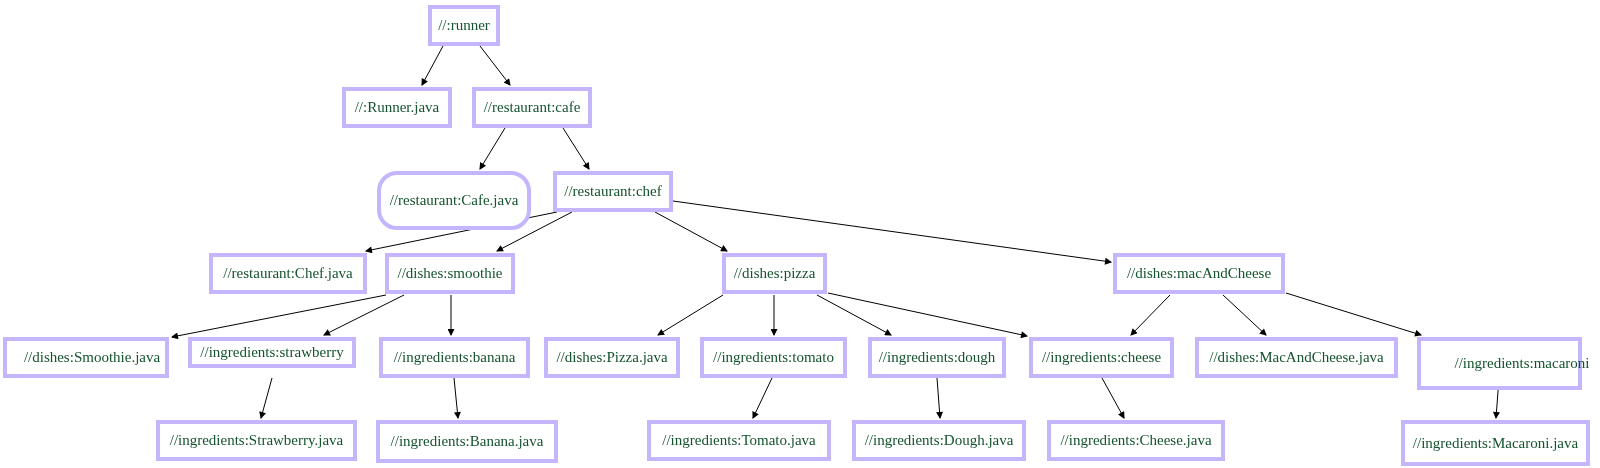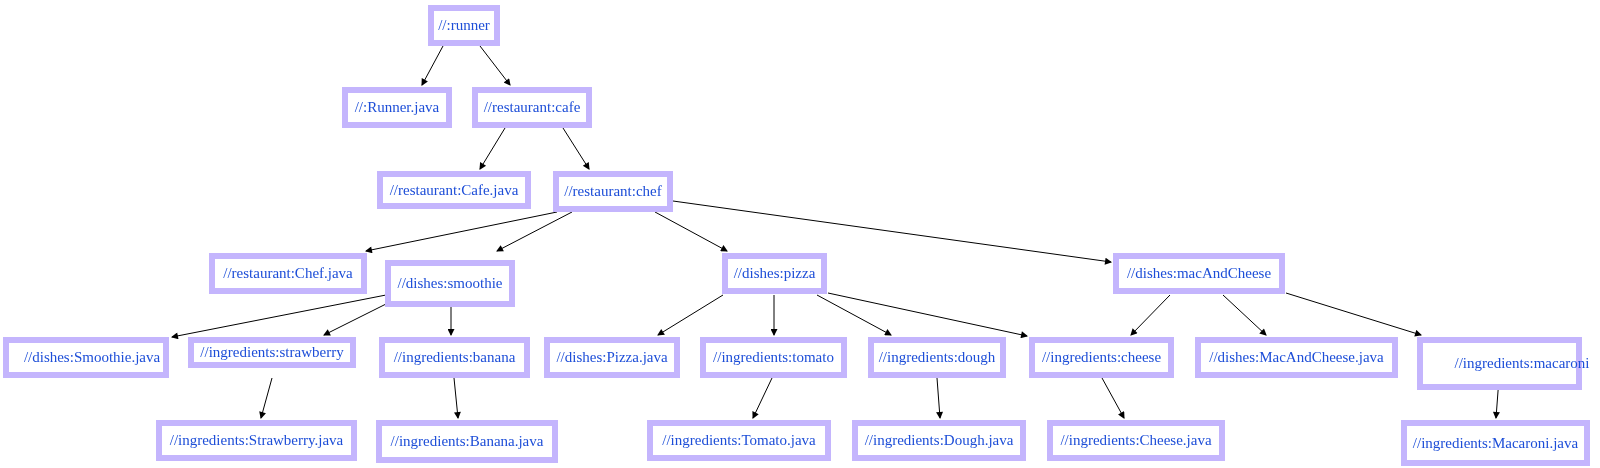--- a/index.html
+++ b/index.html
@@ -17,23 +17,23 @@
     width: 1600px; height: 468px;
   }
   .edge-layer line {
     stroke: #000000;
     stroke-width: 1;
     fill: none;
   }
   .node {
     position: absolute;
     box-sizing: border-box;
-    border: 6px solid #c4b5fd;
+    border: 4px solid #c4b5fd;
     background: #ffffff;
-    color: #1d4ed8;
+    color: #14532d;
     display: flex;
     align-items: center;
     justify-content: center;
     font-size: 15px;
     line-height: 1;
     white-space: nowrap;
   }
 </style>
 </head>
 <body>
@@ -67,24 +67,24 @@
       <line x1="454" y1="378" x2="458" y2="418" stroke="#000000" marker-end="url(#arrow)"></line>
       <line x1="772" y1="378" x2="753" y2="418" stroke="#000000" marker-end="url(#arrow)"></line>
       <line x1="937" y1="378" x2="940" y2="418" stroke="#000000" marker-end="url(#arrow)"></line>
       <line x1="1102" y1="378" x2="1124" y2="418" stroke="#000000" marker-end="url(#arrow)"></line>
       <line x1="1499" y1="378" x2="1496" y2="418" stroke="#000000" marker-end="url(#arrow)"></line>
     </svg>
   <div>
       <div class="node" style="left: 428px; top: 5px; width: 72px; height: 41px;">//:runner</div>
       <div class="node" style="left: 342px; top: 87px; width: 110px; height: 41px;">//:Runner.java</div>
       <div class="node" style="left: 472px; top: 87px; width: 120px; height: 41px;">//restaurant:cafe</div>
-      <div class="node" style="left: 377px; top: 171px; width: 154px; height: 38px;">//restaurant:Cafe.java</div>
+      <div class="node" style="left: 377px; top: 171px; width: 154px; height: 59px; border-radius: 20px;">//restaurant:Cafe.java</div>
       <div class="node" style="left: 553px; top: 171px; width: 120px; height: 41px;">//restaurant:chef</div>
       <div class="node" style="left: 209px; top: 253px; width: 158px; height: 41px;">//restaurant:Chef.java</div>
-      <div class="node" style="left: 385px; top: 260px; width: 130px; height: 47px;">//dishes:smoothie</div>
+      <div class="node" style="left: 385px; top: 253px; width: 130px; height: 41px;">//dishes:smoothie</div>
       <div class="node" style="left: 722px; top: 253px; width: 105px; height: 41px;">//dishes:pizza</div>
       <div class="node" style="left: 1113px; top: 253px; width: 172px; height: 41px;">//dishes:macAndCheese</div>
       <div class="node" style="left: 3px; top: 337px; width: 166px; height: 41px; padding-left: 12px;">//dishes:Smoothie.java</div>
       <div class="node" style="left: 188px; top: 337px; width: 168px; height: 31px;">//ingredients:strawberry</div>
       <div class="node" style="left: 379px; top: 337px; width: 151px; height: 41px;">//ingredients:banana</div>
       <div class="node" style="left: 544px; top: 337px; width: 136px; height: 41px;">//dishes:Pizza.java</div>
       <div class="node" style="left: 700px; top: 337px; width: 147px; height: 41px;">//ingredients:tomato</div>
       <div class="node" style="left: 868px; top: 337px; width: 138px; height: 41px;">//ingredients:dough</div>
       <div class="node" style="left: 1029px; top: 337px; width: 145px; height: 41px;">//ingredients:cheese</div>
       <div class="node" style="left: 1195px; top: 337px; width: 203px; height: 41px;">//dishes:MacAndCheese.java</div>

